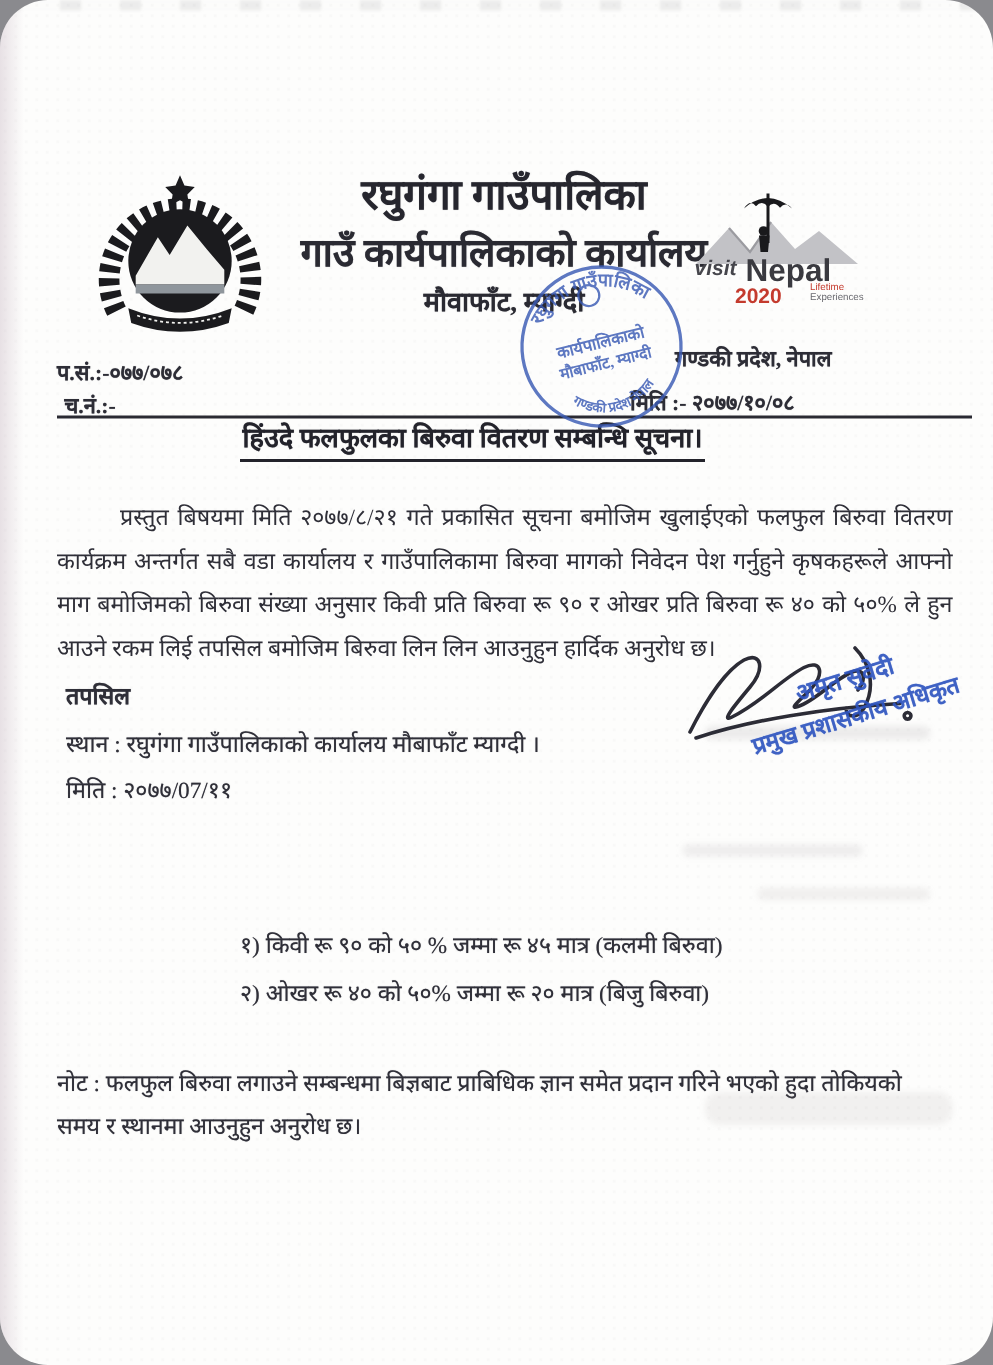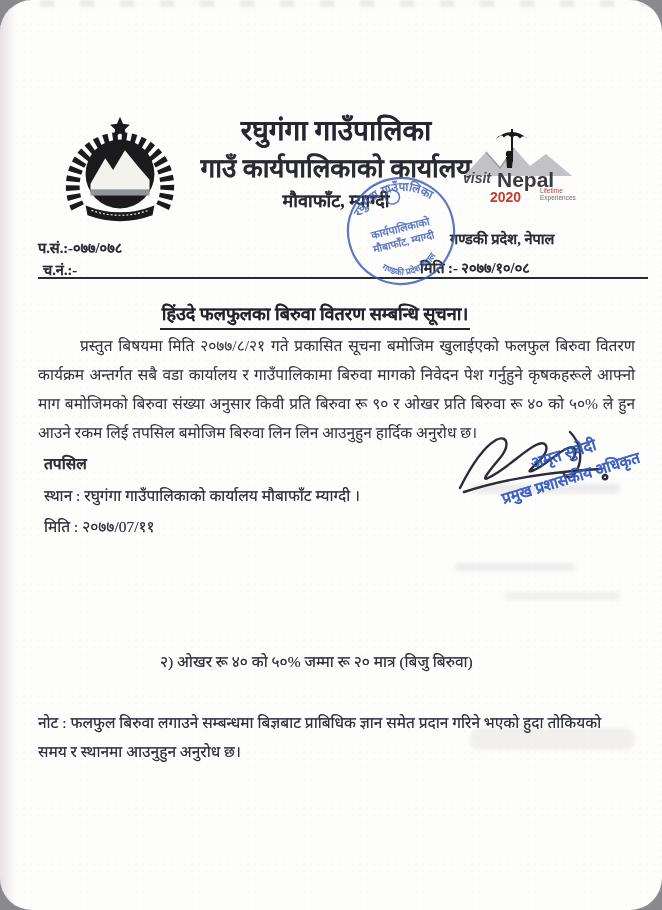--- a/index.html
+++ b/index.html
@@ -22,21 +22,21 @@
     opacity:.5; filter:blur(1px); pointer-events:none;
   }
   .abs { position:absolute; }
   .ink { color:#31313a; text-shadow:0 0 .5px rgba(45,45,55,.55); }
   .header-stack { left:168px; top:112px; width:336px; text-align:center; }
   .muni-name   { font-size:28px; font-weight:bold; color:#26262e; line-height:1.35; }
   .office-name { font-size:26px; font-weight:bold; color:#2a2a32; line-height:1.45; }
   .office-addr { font-size:18px; font-weight:bold; color:#2a2a32; line-height:1.6; }
   .meta { font-size:14.5px; font-weight:600; color:#2d2d36; }
   .rule { left:38px; top:277px; width:610px; height:2px; background:#2a2a32; }
-  .title-wrap { left:0; top:301px; width:630px; text-align:center; }
+  .title-wrap { left:0; top:279px; width:630px; text-align:center; }
   .title-text {
     display:inline-block; font-size:18px; font-weight:bold; color:#23232b;
     border-bottom:2px solid #23232b; padding:0 2px 3px 2px;
   }
   .body-par {
     left:38px; top:331px; width:597px; font-size:15.5px; line-height:29px;
     text-align:justify; text-indent:42px; color:#2f2f38;
   }
   .plain { font-size:15.5px; color:#2f2f38; }
   .bold  { font-weight:bold; }
@@ -128,20 +128,21 @@
     <path d="M10,62 C18,46 32,22 46,14 C58,8 60,20 50,32 C40,44 30,56 38,52 C58,42 72,26 86,19 C98,13 100,24 90,34 C82,42 76,47 82,45 C94,41 106,27 118,22 C126,19 128,26 122,34
              M120,6 C130,16 134,32 126,46 C122,53 114,53 114,46
              M14,66 C50,54 100,46 150,43 M155,49 a2.2,2.2 0 1 0 .1,0" fill="none" stroke="#2c2c36" stroke-width="2.4" stroke-linecap="round"></path>
   </svg>
 
   <div class="sig-stamp abs">
     <div class="name">अमृत सुवेदी</div>
     <div class="desig">प्रमुख प्रशासकीय अधिकृत</div>
   </div>
 
+  <div class="abs list-item ink" style="top:618px;">१) किवी रू ९० को ५० % जम्मा रू ४५ मात्र (कलमी बिरुवा)</div>
   <div class="abs list-item ink" style="top:650px;">२) ओखर रू ४० को ५०% जम्मा रू २० मात्र (बिजु बिरुवा)</div>
 
   <div class="abs note-par ink">नोट : फलफुल बिरुवा लगाउने सम्बन्धमा बिज्ञबाट प्राबिधिक ज्ञान समेत प्रदान गरिने भएको हुदा तोकियको समय र स्थानमा आउनुहुन अनुरोध छ।</div>
 
   <div class="smudge" style="left:470px; top:484px; width:150px; height:9px; background:rgba(135,125,132,0.14); border-radius:4px;"></div>
   <div class="smudge" style="left:455px; top:563px; width:120px; height:8px; background:rgba(135,125,132,0.12); border-radius:4px;"></div>
   <div class="smudge" style="left:505px; top:592px; width:115px; height:8px; background:rgba(135,125,132,0.11); border-radius:4px;"></div>
   <div class="smudge" style="left:470px; top:728px; width:165px; height:22px; background:rgba(135,125,132,0.10); border-radius:10px;"></div>
 
 </div>

